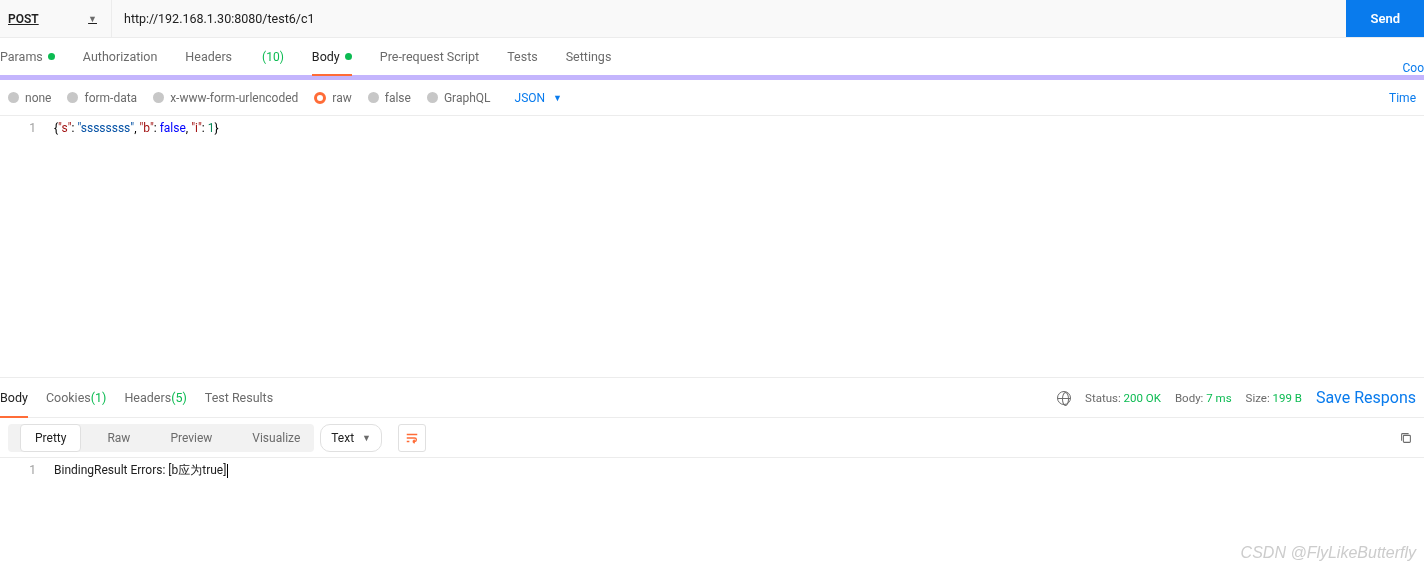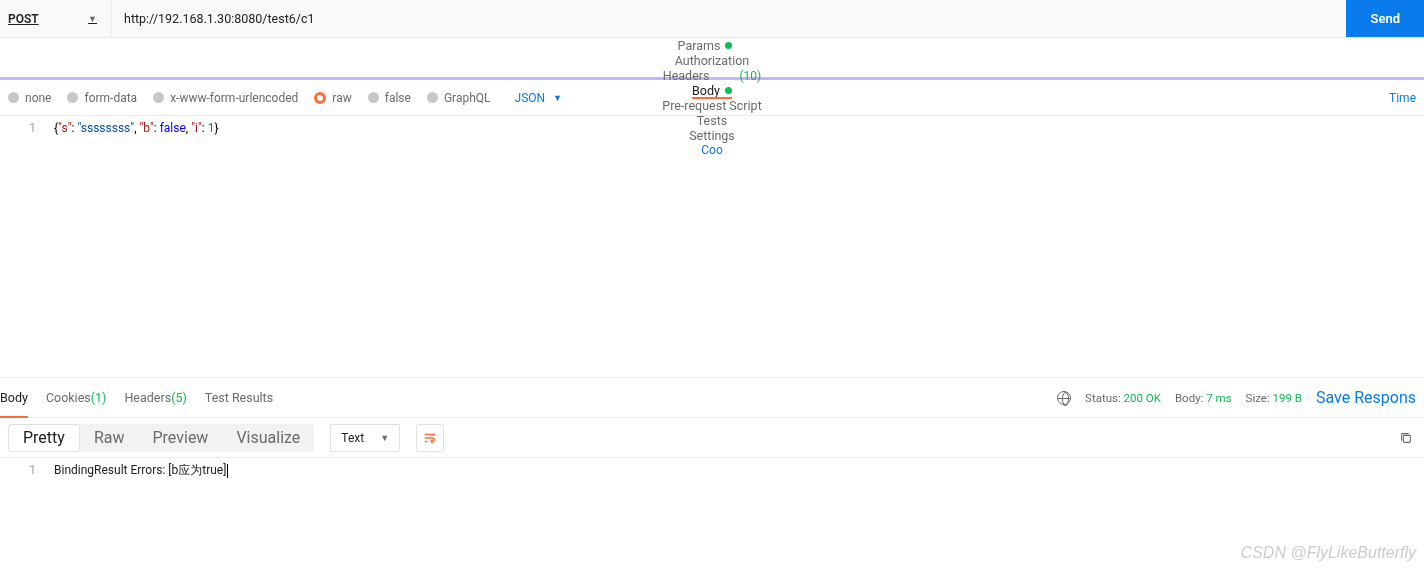--- a/index.html
+++ b/index.html
@@ -2,21 +2,21 @@
 <html><head>
 <meta charset="utf-8">
 <style>
 * { margin:0; padding:0; box-sizing:border-box; font-family:-apple-system,BlinkMacSystemFont,"Segoe UI",Roboto,sans-serif; }
 body { width:1424px; height:568px; background:#fff; color:#212121; font-size:12px; overflow:hidden; position:relative; }
 .reqbar { display:flex; align-items:center; height:38px; background:#f9f9f9; border-bottom:1px solid #ececec; }
 .method { width:112px; height:100%; display:flex; align-items:center; justify-content:space-between; padding:0 14px 0 8px; border-right:1px solid #ececec; font-weight:600; font-size:12px;text-decoration:underline; }
 .method .chev { color:#6b6b6b; font-size:9px; }
 .url { flex:1; padding:0 12px; font-size:12.5px; color:#212121; }
 .send { height:100%; padding:0 24px; background:#097bed; color:#fff; font-weight:600; font-size:13px; display:flex; align-items:center; border:none; }
-.tabs1 { display:flex; align-items:center; height:42px; padding:0 0 0 0; gap:0; border-bottom:3px solid #c4b5fd;flex-direction:column; }
+.tabs1 { display:flex; align-items:flex-end; height:42px; padding:0 0 0 0; gap:0; border-bottom:5px solid #c4b5fd; }
 .tabs1 .tab { padding:0 14px; height:100%; display:flex; align-items:center; font-size:12.5px; color:#6b6b6b; gap:5px; cursor:pointer; position:relative; }
 .tabs1 .tab:first-child { padding-left:0; }
 .tabs1 .tab.active { color:#212121; }
 .tabs1 .tab.active::after { content:""; position:absolute; bottom:-1px; left:14px; right:14px; height:2px; background:#ff6c37; }
 .tabs1 .badge { color:#0cbb52; font-size:12px;margin-left:25px; }
 .tabs1 .dot { width:7px; height:7px; border-radius:50%; background:#0cbb52; }
 .spacer { flex:1; }
 .right-link { color:#097bed; font-size:12px; padding-right:0; }
 .subtabs { display:flex; align-items:center; height:36px; padding:0 8px 0 8px; gap:16px; border-bottom:1px solid #ececec; }
 .radio-group { display:flex; gap:16px; }
@@ -41,23 +41,23 @@
 .resp-tabs .tab.active::after { content:""; position:absolute; bottom:-1px; left:0; right:0; height:2px; background:#ff6c37; }
 .resp-tabs .badge { color:#0cbb52; }
 .status-group { margin-left:auto; display:flex; align-items:center; gap:14px; font-size:11.5px; color:#6b6b6b; padding-right:8px; }
 .status-group .val { color:#0cbb52; }
 .status-group .globe { width:14px; height:14px; border:1px solid #6b6b6b; border-radius:50%; position:relative; }
 .status-group .globe::before { content:""; position:absolute; top:0; left:50%; width:5px; height:12px; margin-left:-2.5px; border:1px solid #6b6b6b; border-radius:50%; }
 .status-group .globe::after { content:""; position:absolute; top:50%; left:0; right:0; height:1px; background:#6b6b6b; }
 .status-group .save { color:#097bed; font-size:16px; }
 .viewbar { display:flex; align-items:center; height:40px; padding:0 8px 0 8px; gap:6px; border-bottom:1px solid #ececec; }
 .viewtabs { display:flex; background:#f2f2f2; border-radius:4px; height:28px; align-items:center; overflow:hidden; }
-.viewtabs .vt { padding:0 14px; font-size:16px; color:#6b6b6b; height:100%; display:flex; align-items:center; cursor:pointer; }
+.viewtabs .vt { padding:0 14px; font-size:12px; color:#6b6b6b; height:100%; display:flex; align-items:center; cursor:pointer;margin-left:12px; }
 .viewtabs .vt.active { background:#fff; color:#212121; border:1px solid #e0e0e0; border-radius:4px; }
-.fmt-dd { margin-left:10px; display:flex; align-items:center; gap:16px; height:28px; border:1px solid #e0e0e0; border-radius:2px; padding:0 10px; font-size:12px; color:#212121; }
+.fmt-dd { display:flex; align-items:center; gap:8px; height:28px; border:1px solid #e0e0e0; border-radius:10px; padding:0 10px; font-size:12px; color:#212121; }
 .fmt-dd .chev { font-size:9px; color:#6b6b6b; }
 .wrap-btn { margin-left:10px; width:28px; height:28px; border:1px solid #e0e0e0; border-radius:3px; display:flex; align-items:center; justify-content:center; }
 .wrap-btn svg { width:14px; height:14px; stroke:#ff6c37; fill:none; stroke-width:1.5; }
 .copy-btn { margin-left:auto; width:20px; height:20px; display:flex; align-items:center; justify-content:center; }
 .copy-btn svg { width:14px; height:14px; stroke:#6b6b6b; fill:none; stroke-width:1.2; }
 .resp-editor { display:flex; font-family:Menlo,Consolas,monospace; font-size:12px; line-height:22px; }
 .resp-editor .gutter { width:50px; text-align:right; padding:1px 14px 0 0; color:#a0a0a0; }
 .resp-editor .code { flex:1; padding:1px 0 0 4px; white-space:pre; color:#212121; }
 .watermark { position:absolute; right:8px; bottom:6px; font-size:16px; color:#ccc; font-style:italic; font-family:Arial,sans-serif; pointer-events:none; }
 </style>

